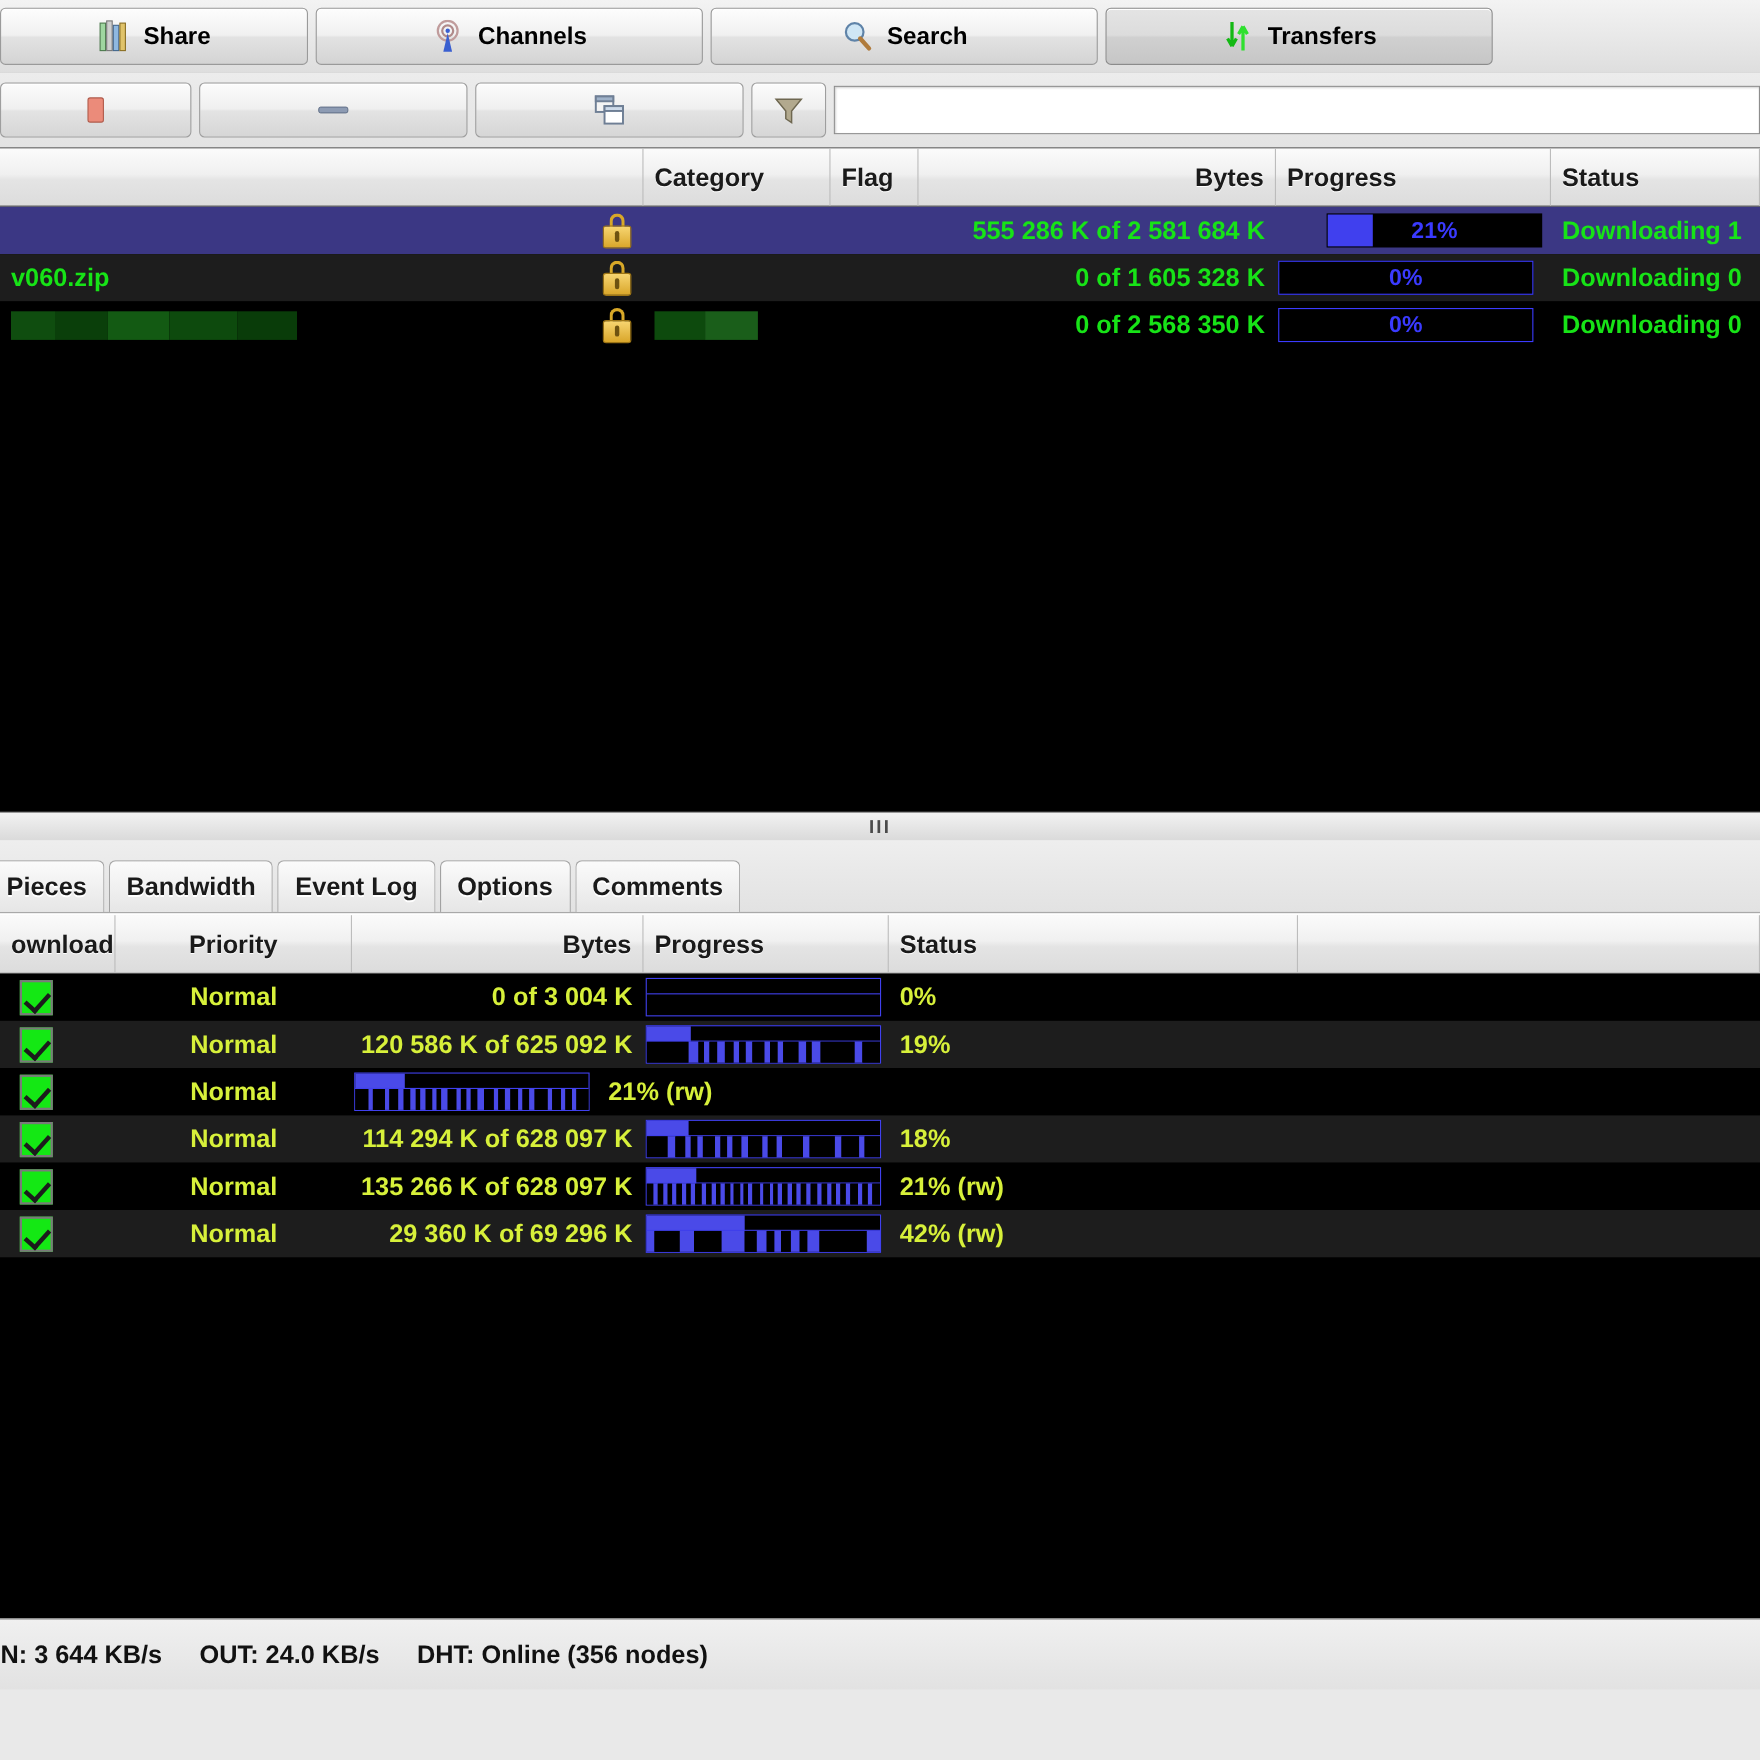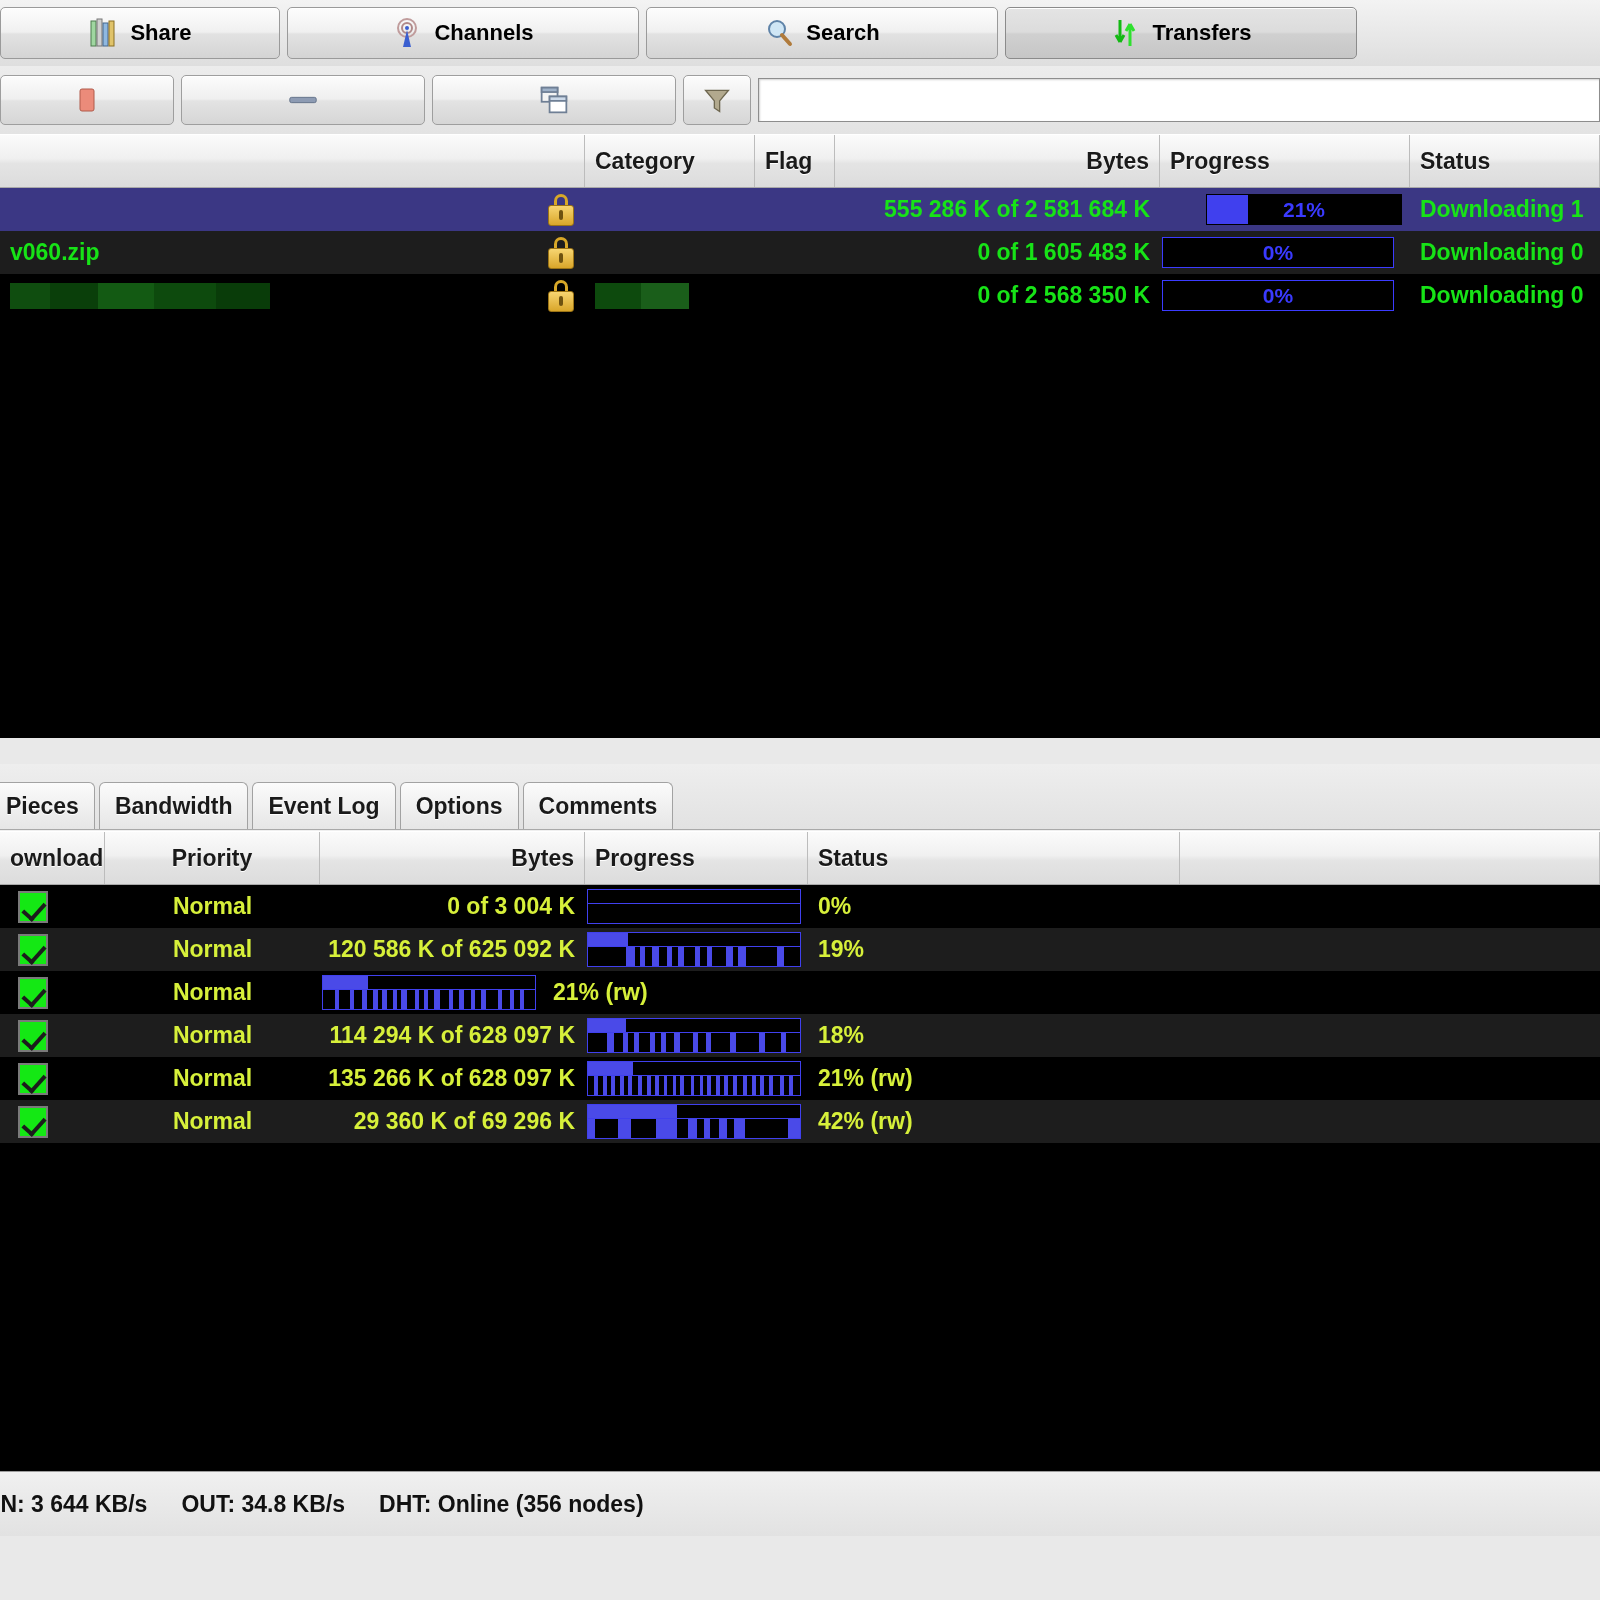--- a/index.html
+++ b/index.html
@@ -293,21 +293,21 @@
             <span>v060.zip</span>
             <span class="lock">
               <span class="shack"></span>
               <span class="body"></span>
               <span class="kh"></span>
             </span>
           </div>
           <div class="tcell" style="width: 170px;"></div>
           <div class="tcell" style="width: 80px;"></div>
           <div class="tcell r" style="width: 325px;">
-            <span>0 of 1 605 483 K</span>
+            <span>0 of 1 605 328 K</span>
           </div>
           <div class="tcell" style="width: 250px; padding: 0px 8px 0px 2px;">
             <div class="pbar">
               <div class="fill" style="width: 0%;"></div>
               <div class="ptxt">0%</div>
             </div>
           </div>
           <div class="tcell" style="width: 190px;">
             <span>Downloading 0</span>
           </div>
@@ -343,20 +343,23 @@
               <div class="ptxt">0%</div>
             </div>
           </div>
           <div class="tcell" style="width: 190px;">
             <span>Downloading 0</span>
           </div>
         </div>
       </div>
   </div>
 
+  <div class="splitter">
+    <span class="grip">III</span>
+  </div>
 
   <div class="bottom">
     <div class="tabstrip" id="tabStrip">
         <div class="tab first">
           <span>Pieces</span>
         </div>
         <div class="tab">
           <span>Bandwidth</span>
         </div>
         <div class="tab">
@@ -655,18 +658,18 @@
               </div>
             </div>
           </div>
           <div class="fcell" style="width: 372px;">
             <span>42% (rw)</span>
           </div>
         </div>
       </div>
     <div class="statusbar" id="statusBar">
         <span>IN: 3 644 KB/s</span>
-        <span>OUT: 34.8 KB/s</span>
+        <span>OUT: 24.0 KB/s</span>
         <span>DHT: Online (356 nodes)</span>
       </div>
   </div>
 
 </div>
 
 </body></html>

